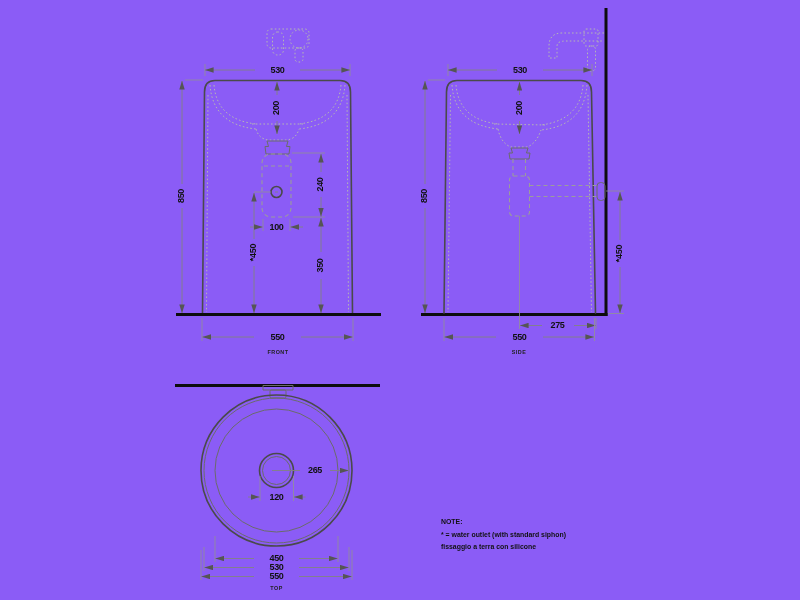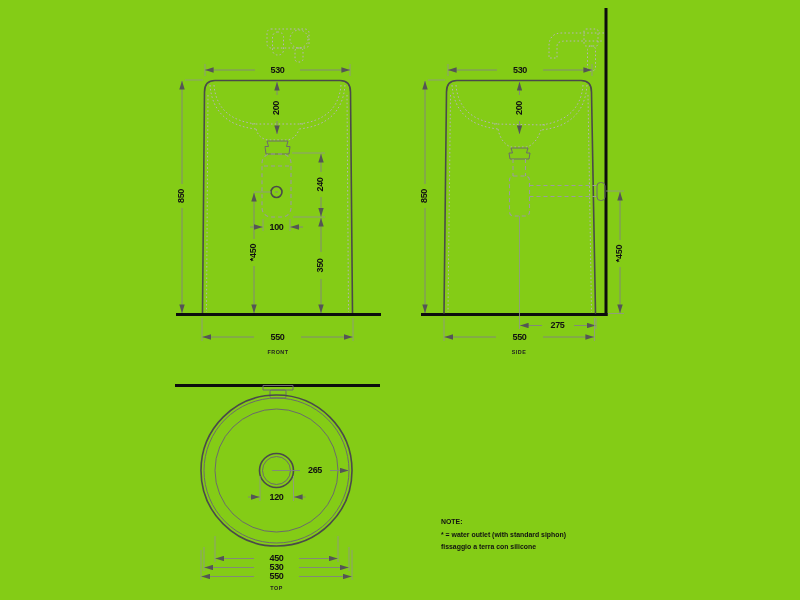--- a/index.html
+++ b/index.html
@@ -1,16 +1,16 @@
 <!DOCTYPE html>
 <html><head>
 <meta charset="utf-8">
 <style>
   html,body{margin:0;padding:0;background:#fff;}
-  #page{position:relative;width:800px;height:600px;background:#84cc16;overflow:hidden;}
+  #page{position:relative;width:800px;height:600px;background:#8b5cf6;overflow:hidden;}
   svg{position:absolute;left:0;top:0;}
   .ol  {stroke:#4a4a4a;stroke-width:1.6;fill:none;stroke-linejoin:round;stroke-linecap:round;}
   .ol2 {stroke:#6b6b6b;stroke-width:1;fill:none;stroke-linejoin:round;}
   .dot {stroke:#b5b5b5;stroke-width:1;fill:none;stroke-dasharray:1.6 2.2;}
   .dsh {stroke:#9c9c9c;stroke-width:1.1;fill:none;stroke-dasharray:4 3;}
   .dim {stroke:#828282;stroke-width:0.9;fill:none;}
   .ext {stroke:#939393;stroke-width:0.8;fill:none;}
   .thk {stroke:#0d0d0d;stroke-width:3;fill:none;}
   text{font-family:"Liberation Sans","DejaVu Sans",sans-serif;font-weight:bold;fill:#111;}
   .dtx {font-size:9px;text-anchor:middle;dominant-baseline:middle;letter-spacing:-0.3px;}

